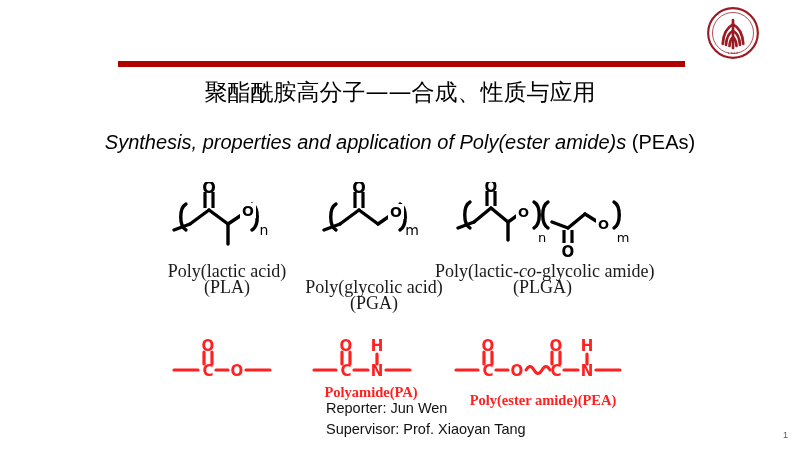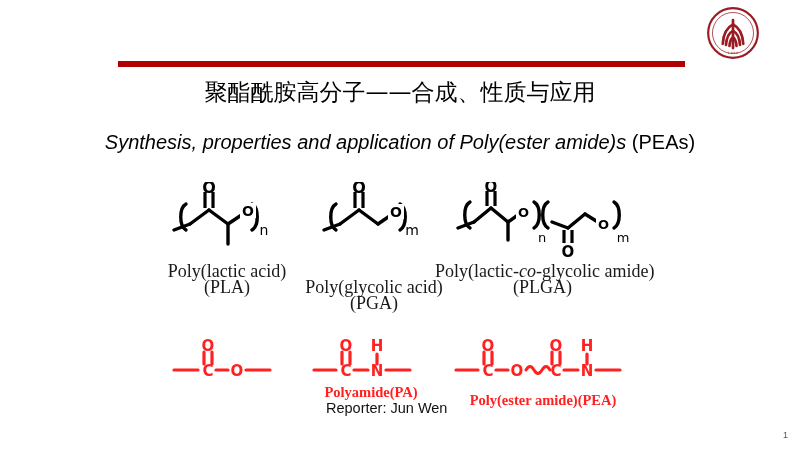--- a/index.html
+++ b/index.html
@@ -258,17 +258,18 @@
       <text x="104" y="15" text-anchor="middle" font-family="DejaVu Sans, sans-serif" font-size="15" font-weight="700" fill="#ff2020">O</text>
       <text x="135" y="15" text-anchor="middle" font-family="DejaVu Sans, sans-serif" font-size="15" font-weight="700" fill="#ff2020">H</text>
       <text x="104" y="40" text-anchor="middle" font-family="DejaVu Sans, sans-serif" font-size="15" font-weight="700" fill="#ff2020">C</text>
       <text x="135" y="40" text-anchor="middle" font-family="DejaVu Sans, sans-serif" font-size="15" font-weight="700" fill="#ff2020">N</text>
     </svg>
   </div>
   <div class="redlabel" style="left:438px;top:392px;width:210px;">Poly(ester amide)(PEA)</div>
 
   <div class="footer">
     <div>Reporter:  Jun Wen</div>
+    <div>Supervisor:  Prof. Xiaoyan Tang</div>
   </div>
 
   <div class="pageno">1</div>
 
 </div>
 
 </body></html>

